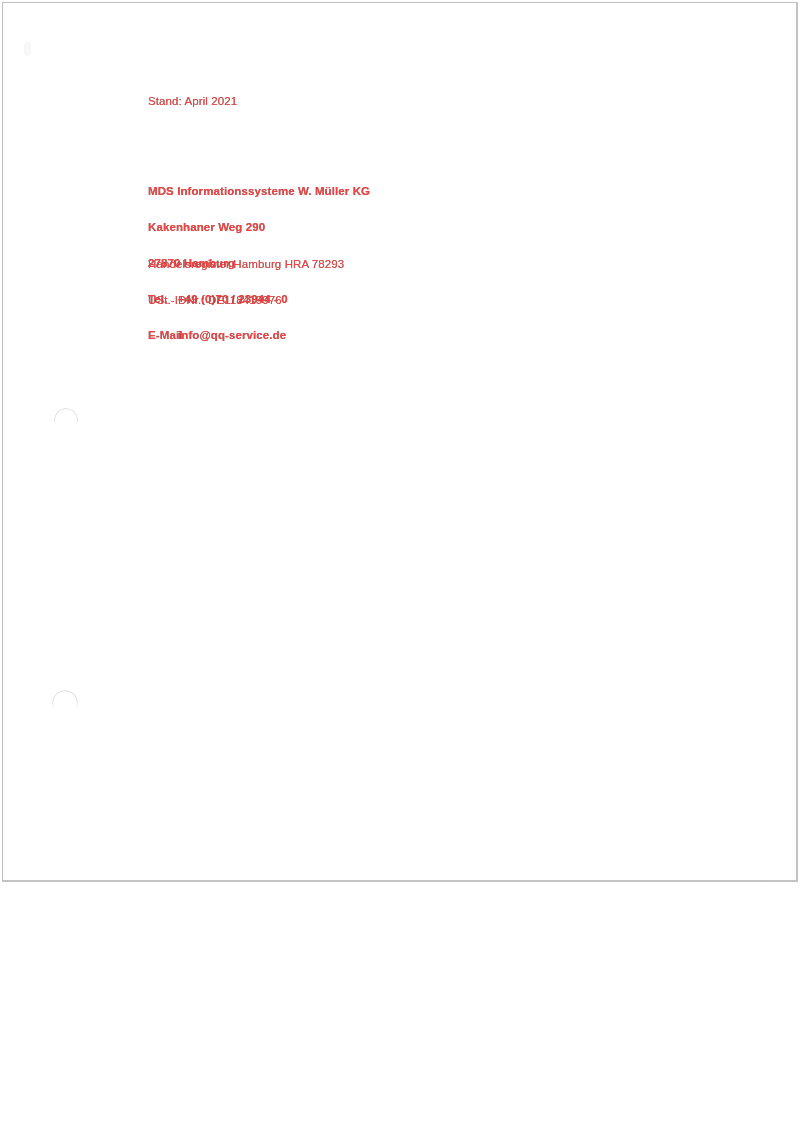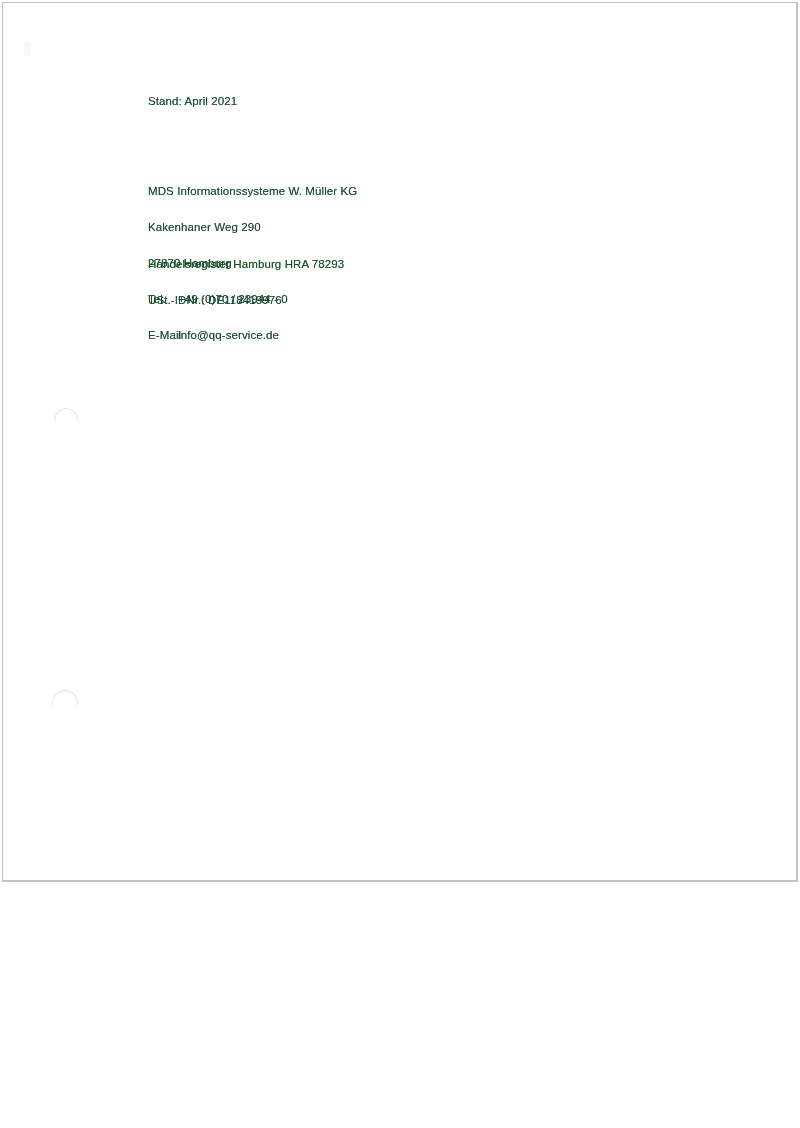--- a/index.html
+++ b/index.html
@@ -7,21 +7,21 @@
     padding: 0;
     background: #ffffff;
   }
   .page {
     position: relative;
     width: 800px;
     height: 884px;
     background: #ffffff;
     overflow: hidden;
     font-family: "Liberation Sans", "DejaVu Sans", sans-serif;
-    color: #14532d;
+    color: #ef4444;
   }
   
   .frame {
     position: absolute;
     left: 2px; top: 2px; right: 2px; bottom: 2px;
     border-style: solid;
     border-color: #bfbfbf #c3c3c3 #c3c3c3 #bfbfbf;
     border-width: 1px 2px 2px 1px;
     pointer-events: none;
   }
@@ -34,20 +34,21 @@
   }
   .stand {
     position: absolute;
     left: 148px;
     top: 95px;
   }
   .company {
     position: absolute;
     left: 148px;
     top: 161px;
+    font-weight: bold;
   }
   .registry {
     position: absolute;
     left: 148px;
     top: 234px;
   }
   .label {
     display: inline-block;
     width: 30px;
   }

